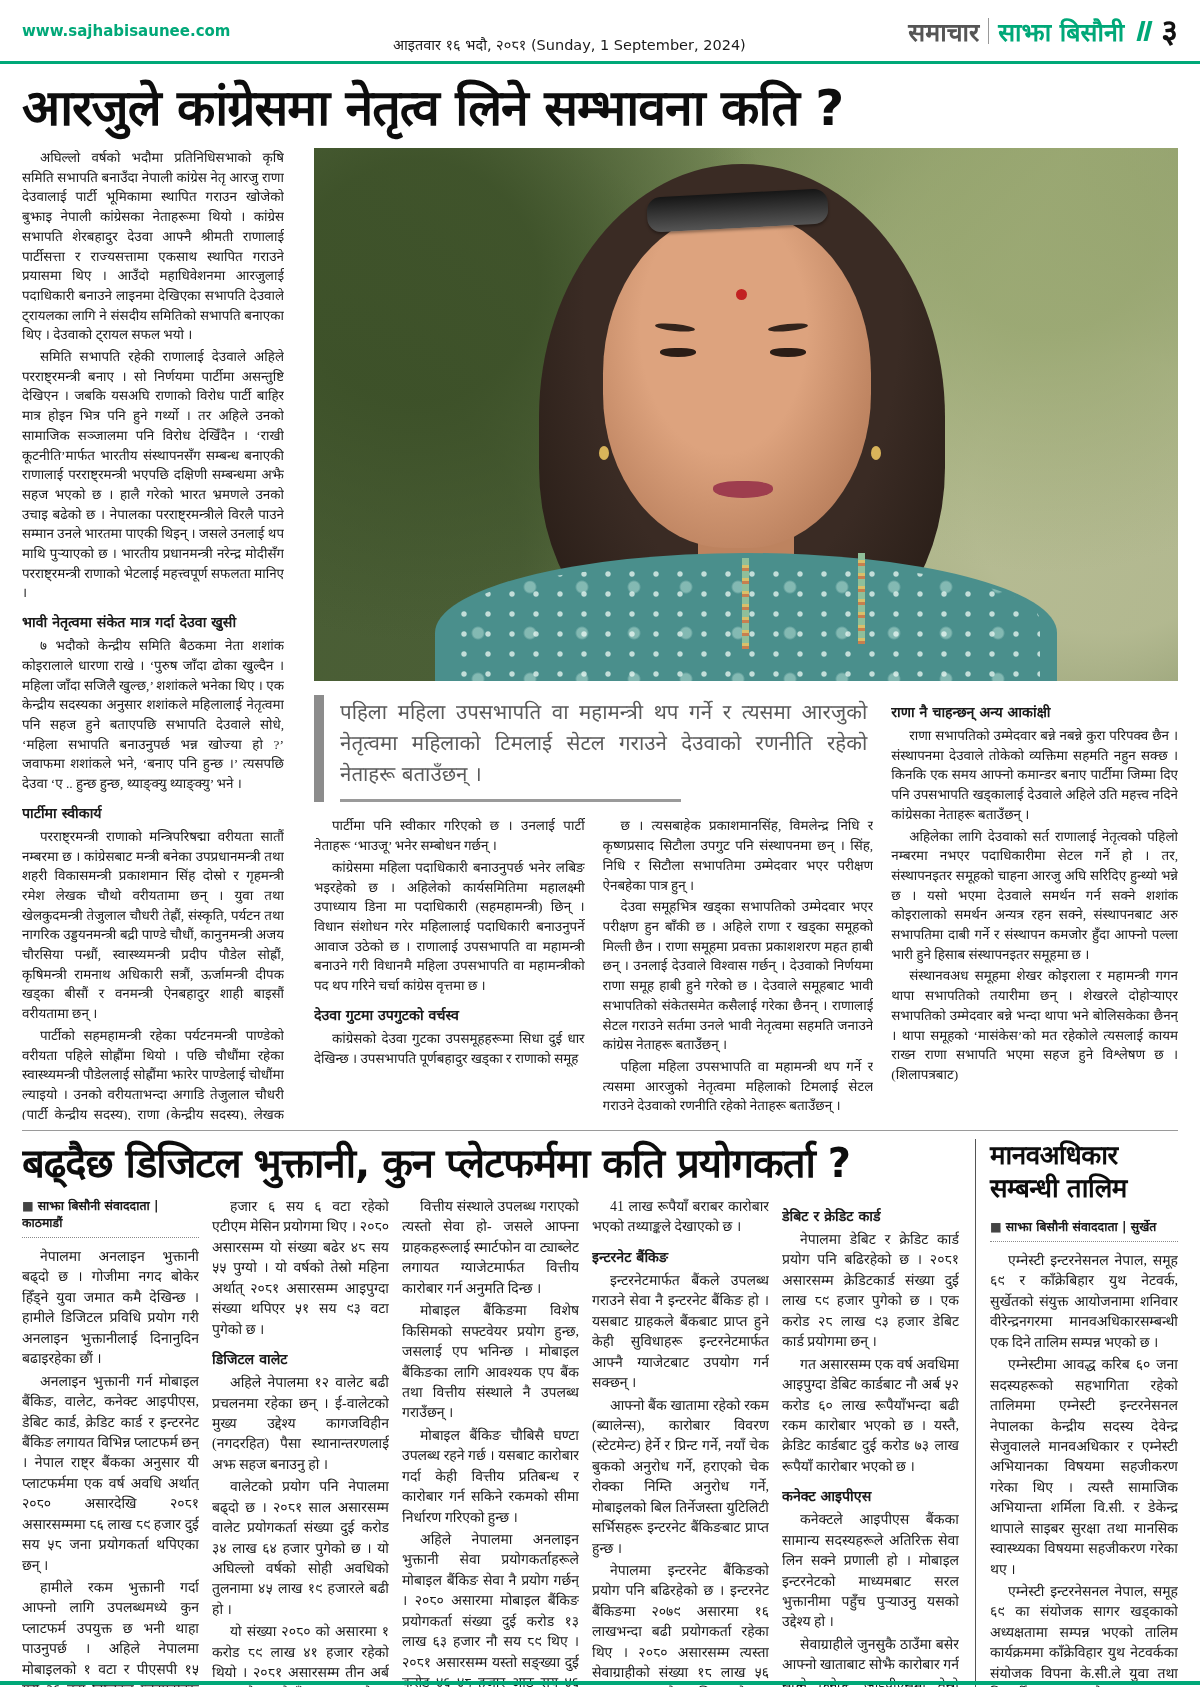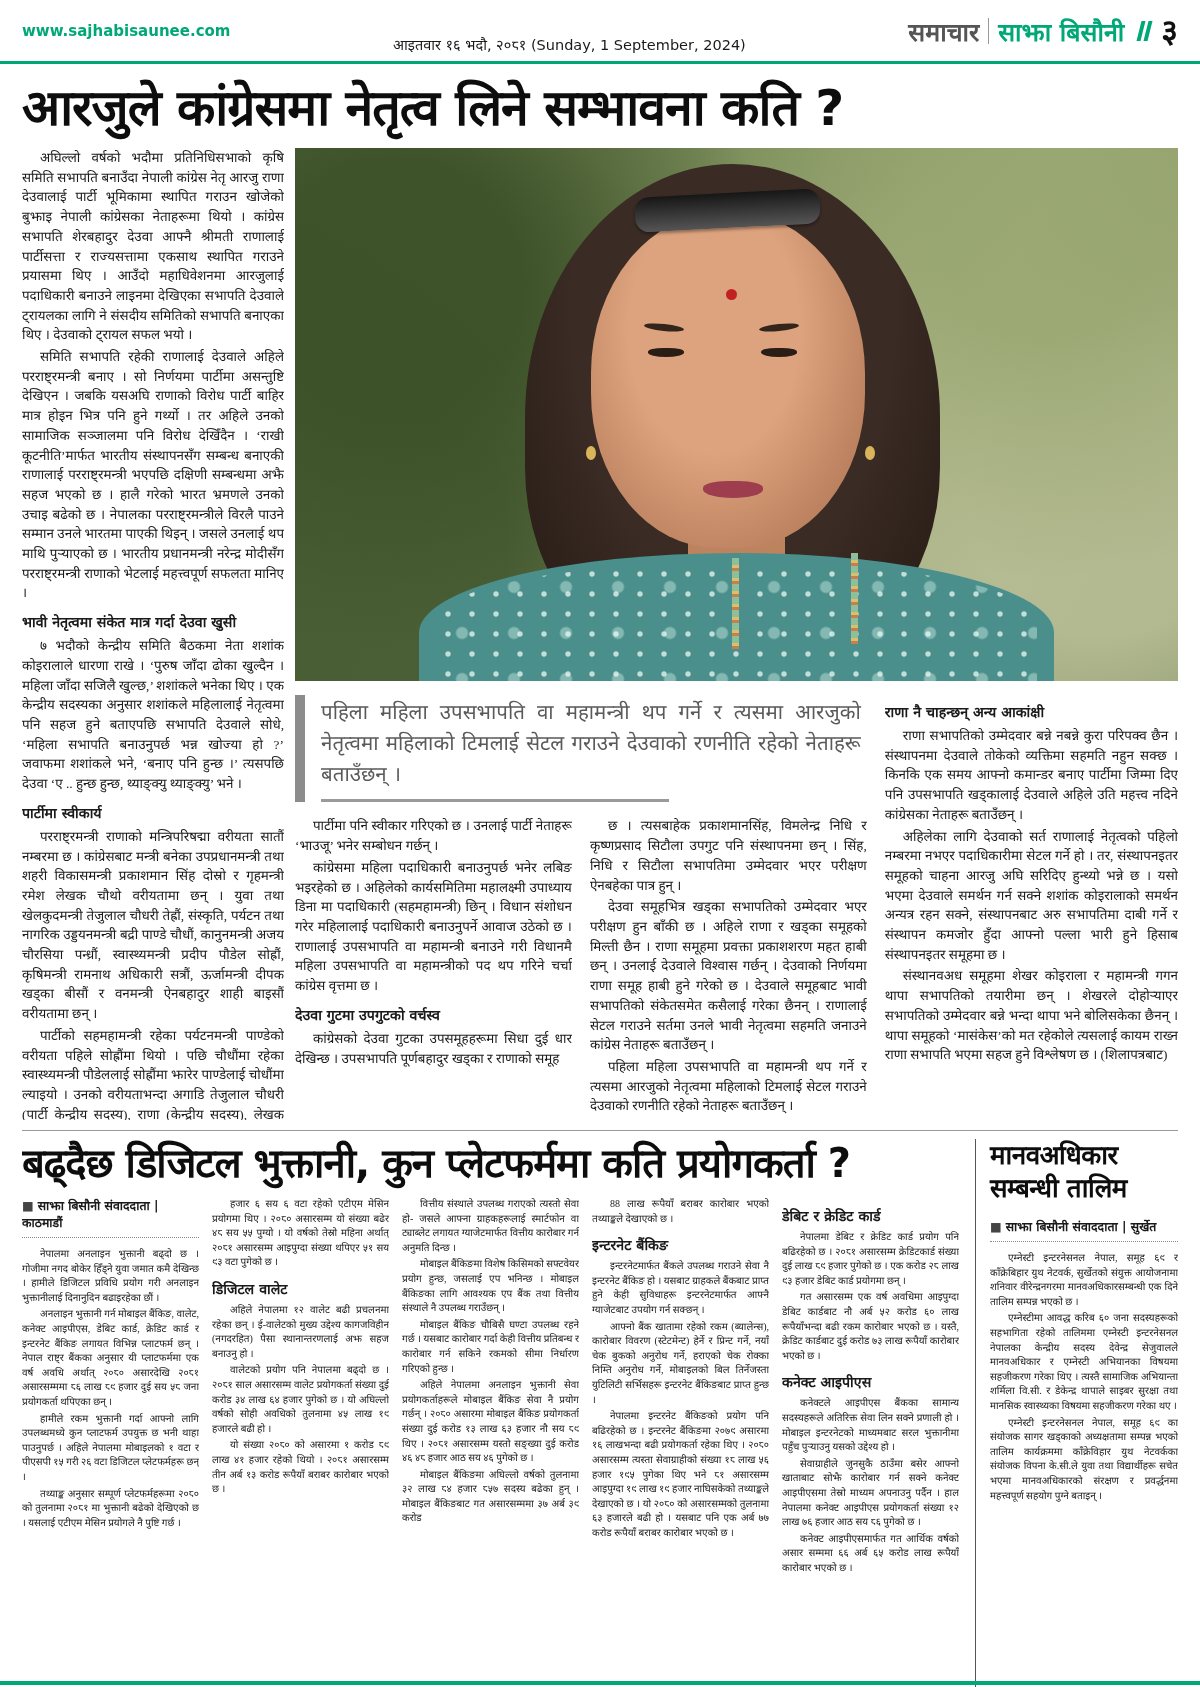--- a/index.html
+++ b/index.html
@@ -14,21 +14,21 @@
   .mast-section{font-size:25px;font-weight:bold;color:#555;}
   .mast-divider{width:1px;height:26px;background:#999;}
   .mast-brand{font-size:25px;font-weight:bold;color:#00a878;}
   .pmarks{display:inline-flex;gap:3px;margin:0 2px 0 6px;}
   .pmarks i{display:block;width:4px;height:20px;background:#00a878;transform:skewX(-14deg);}
   .page-num{font-size:32px;font-weight:bold;color:#111;line-height:1;}
   
   .main-headline{margin:16px 22px 12px;font-size:50px;line-height:1.12;font-weight:bold;
                  font-family:"DejaVu Sans","Liberation Sans",sans-serif;letter-spacing:-1px;color:#0d0d0d;}
   
-  .a1{display:flex;gap:11px;padding:0 22px;height:972px;overflow:hidden;}
+  .a1{display:flex;gap:30px;padding:0 22px;height:972px;overflow:hidden;}
   .a1-col1{width:262px;flex:none;overflow:hidden;}
   .a1-main{flex:1;display:flex;flex-direction:column;overflow:hidden;}
   .para{margin:0 0 2px;text-indent:18px;text-align:justify;font-size:13.4px;line-height:1.47;}
   .subhead{font-weight:bold;font-size:14.2px;margin:9px 0 5px;
            font-family:"DejaVu Sans","Liberation Sans",sans-serif;}
   
   .photo{position:relative;height:533px;overflow:hidden;flex:none;
      background:
        radial-gradient(circle at 12% 25%, rgba(60,80,40,.9) 0 14%, rgba(60,80,40,0) 42%),
        radial-gradient(circle at 85% 15%, rgba(150,165,110,.8) 0 12%, rgba(150,165,110,0) 40%),
@@ -70,21 +70,21 @@
   .two-cols{display:flex;gap:18px;overflow:hidden;}
   .two-cols > div{flex:1;overflow:hidden;}
   
   .lower{display:flex;gap:16px;margin:10px 22px 0;padding-top:8px;border-top:1px solid #9a9a9a;
          height:560px;overflow:hidden;}
   .a2{flex:1;overflow:hidden;}
   .a2-headline{margin:2px 0 12px;font-size:40px;line-height:1.1;font-weight:bold;letter-spacing:-1px;
      font-family:"DejaVu Sans","Liberation Sans",sans-serif;color:#0d0d0d;}
   .a2-cols{display:flex;gap:13px;overflow:hidden;}
   .a2-cols > div{flex:1;overflow:hidden;}
-  .a2-cols .para,.sidebar .para{font-size:10px;line-height:1.46;}
+  .a2-cols .para,.sidebar .para{font-size:14px;line-height:1.46;}
   .byline{font-weight:bold;font-size:12.4px;border-bottom:1px dotted #8a8a8a;padding-bottom:6px;
      margin-bottom:9px;font-family:"DejaVu Sans","Liberation Sans",sans-serif;}
   .byline .sq{color:#444;margin-right:4px;}
   .sidebar{width:188px;flex:none;border-left:1px solid #555;padding-left:14px;overflow:hidden;}
   .sb-headline{margin:0 0 14px;font-size:26px;line-height:1.25;font-weight:bold;letter-spacing:-.5px;
      font-family:"DejaVu Sans","Liberation Sans",sans-serif;color:#0d0d0d;}
   .bottom-rule{position:absolute;left:0;right:0;bottom:2px;height:4px;background:#00a878;}
 </style>
 </head>
 <body>
@@ -190,21 +190,21 @@
             <p class="para">यो संख्या २०८० को असारमा १ करोड ८९ लाख ४१ हजार रहेको थियो । २०८१ असारसम्म तीन अर्ब १३ करोड रूपैयाँ बराबर कारोबार भएको छ ।</p>
           </div>
         <div>
             <p class="para">वित्तीय संस्थाले उपलब्ध गराएको त्यस्तो सेवा हो- जसले आफ्ना ग्राहकहरूलाई स्मार्टफोन वा ट्याब्लेट लगायत ग्याजेटमार्फत वित्तीय कारोबार गर्न अनुमति दिन्छ ।</p>
             <p class="para">मोबाइल बैंकिङमा विशेष किसिमको सफ्टवेयर प्रयोग हुन्छ, जसलाई एप भनिन्छ । मोबाइल बैंकिङका लागि आवश्यक एप बैंक तथा वित्तीय संस्थाले नै उपलब्ध गराउँछन् ।</p>
             <p class="para">मोबाइल बैंकिङ चौबिसै घण्टा उपलब्ध रहने गर्छ । यसबाट कारोबार गर्दा केही वित्तीय प्रतिबन्ध र कारोबार गर्न सकिने रकमको सीमा निर्धारण गरिएको हुन्छ ।</p>
             <p class="para">अहिले नेपालमा अनलाइन भुक्तानी सेवा प्रयोगकर्ताहरूले मोबाइल बैंकिङ सेवा नै प्रयोग गर्छन् । २०८० असारमा मोबाइल बैंकिङ प्रयोगकर्ता संख्या दुई करोड १३ लाख ६३ हजार नौ सय ८९ थिए । २०८१ असारसम्म यस्तो सङ्ख्या दुई करोड ४६ ४८ हजार आठ सय ४६ पुगेको छ ।</p>
             <p class="para">मोबाइल बैंकिङमा अघिल्लो वर्षको तुलनामा ३२ लाख ८४ हजार ८५७ सदस्य बढेका हुन् । मोबाइल बैंकिङबाट गत असारसम्ममा ३७ अर्ब ३९ करोड</p>
           </div>
         <div>
-            <p class="para">88 लाख रूपैयाँ बराबर कारोबार भएको तथ्याङ्कले देखाएको छ ।</p>
+            <p class="para">41 लाख रूपैयाँ बराबर कारोबार भएको तथ्याङ्कले देखाएको छ ।</p>
             <div class="subhead">इन्टरनेट बैंकिङ</div>
             <p class="para">इन्टरनेटमार्फत बैंकले उपलब्ध गराउने सेवा नै इन्टरनेट बैंकिङ हो । यसबाट ग्राहकले बैंकबाट प्राप्त हुने केही सुविधाहरू इन्टरनेटमार्फत आफ्नै ग्याजेटबाट उपयोग गर्न सक्छन् ।</p>
             <p class="para">आफ्नो बैंक खातामा रहेको रकम (ब्यालेन्स), कारोबार विवरण (स्टेटमेन्ट) हेर्ने र प्रिन्ट गर्ने, नयाँ चेक बुकको अनुरोध गर्ने, हराएको चेक रोक्का निम्ति अनुरोध गर्ने, मोबाइलको बिल तिर्नेजस्ता युटिलिटी सर्भिसहरू इन्टरनेट बैंकिङबाट प्राप्त हुन्छ ।</p>
             <p class="para">नेपालमा इन्टरनेट बैंकिङको प्रयोग पनि बढिरहेको छ । इन्टरनेट बैंकिङमा २०७९ असारमा १६ लाखभन्दा बढी प्रयोगकर्ता रहेका थिए । २०८० असारसम्म त्यस्ता सेवाग्राहीको संख्या १८ लाख ५६ हजार १९५ पुगेका थिए भने ८१ असारसम्म आइपुग्दा १९ लाख १९ हजार नाघिसकेको तथ्याङ्कले देखाएको छ । यो २०८० को असारसम्मको तुलनामा ६३ हजारले बढी हो । यसबाट पनि एक अर्ब ७७ करोड रूपैयाँ बराबर कारोबार भएको छ ।</p>
           </div>
         <div>
             <div class="subhead">डेबिट र क्रेडिट कार्ड</div>
             <p class="para">नेपालमा डेबिट र क्रेडिट कार्ड प्रयोग पनि बढिरहेको छ । २०८१ असारसम्म क्रेडिटकार्ड संख्या दुई लाख ८९ हजार पुगेको छ । एक करोड २८ लाख ९३ हजार डेबिट कार्ड प्रयोगमा छन् ।</p>
             <p class="para">गत असारसम्म एक वर्ष अवधिमा आइपुग्दा डेबिट कार्डबाट नौ अर्ब ५२ करोड ६० लाख रूपैयाँभन्दा बढी रकम कारोबार भएको छ । यस्तै, क्रेडिट कार्डबाट दुई करोड ७३ लाख रूपैयाँ कारोबार भएको छ ।</p>
             <div class="subhead">कनेक्ट आइपीएस</div>

